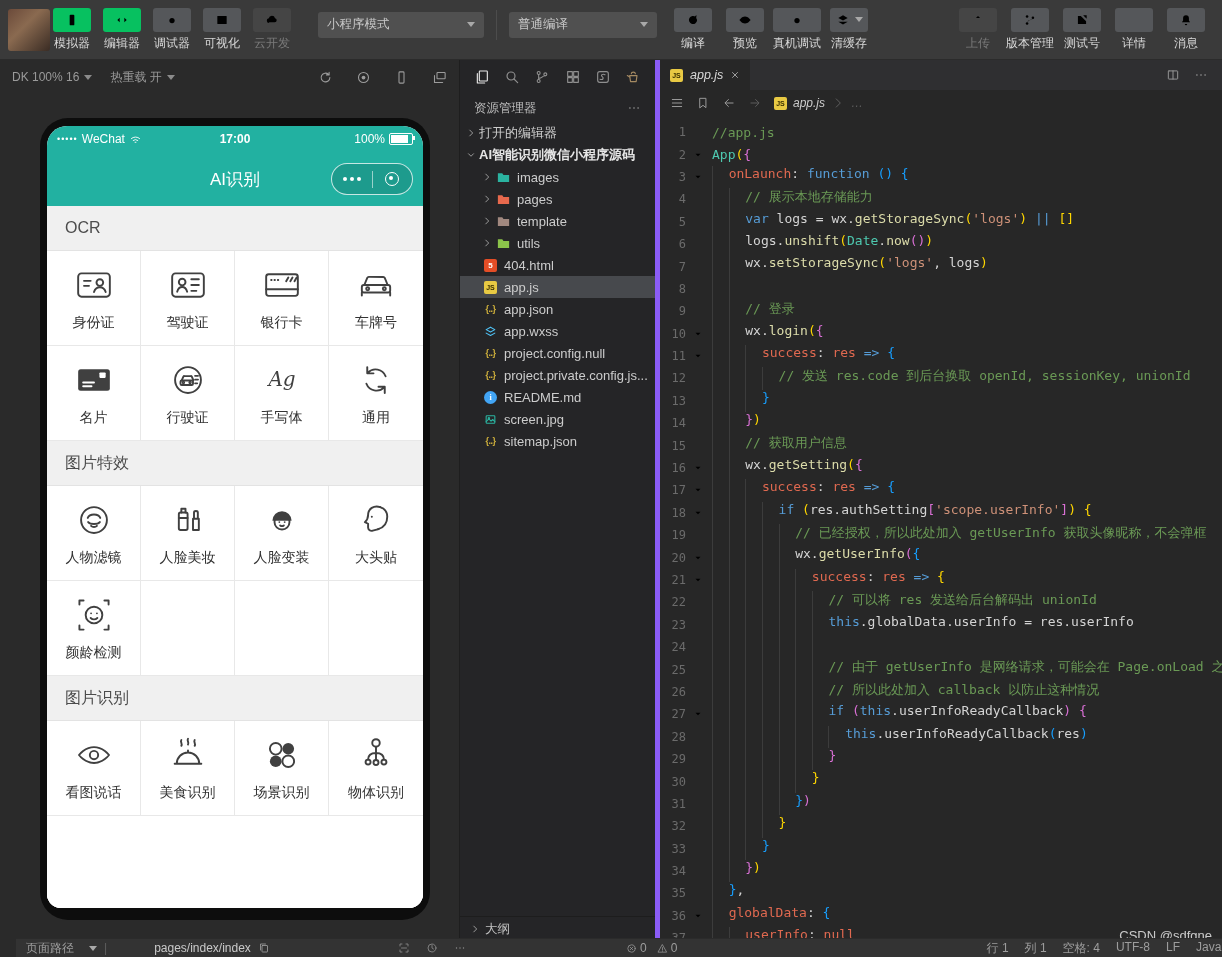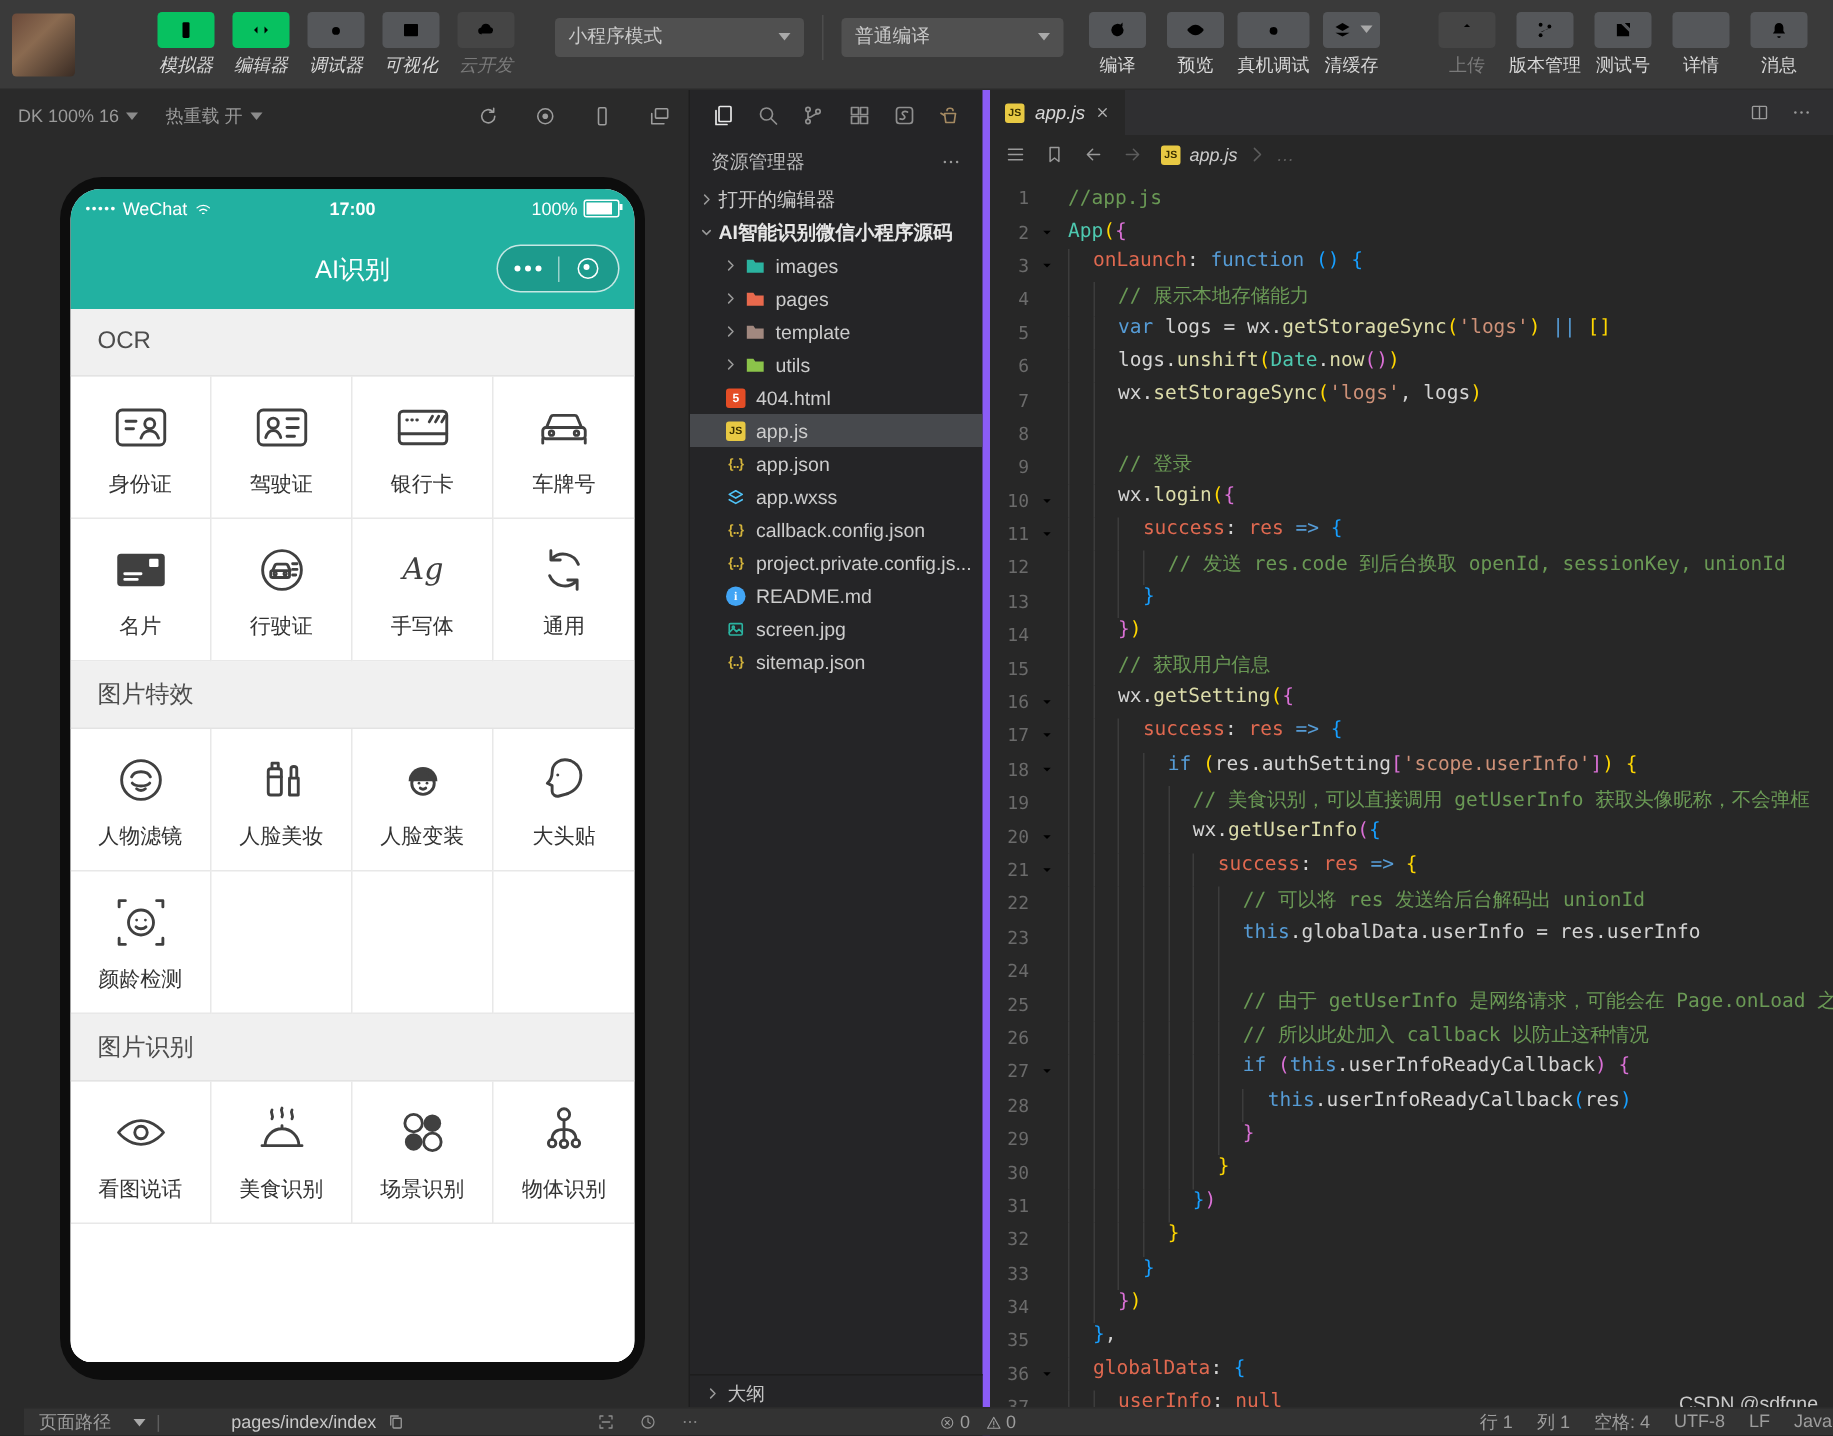--- a/index.html
+++ b/index.html
@@ -4,21 +4,21 @@
 <style>
   html,body{margin:0;padding:0;background:#222;}
   body{width:1222px;height:957px;overflow:hidden;font-family:"Liberation Sans",sans-serif;-webkit-font-smoothing:antialiased;}
   .app{position:relative;width:1222px;height:957px;background:#2a2a2a;overflow:hidden;}
   .icon{display:inline-flex;align-items:center;justify-content:center;}
   .icon svg{stroke:currentColor;fill:none;stroke-width:2;stroke-linecap:round;stroke-linejoin:round;display:block;}
 
   
   .topbar{position:absolute;left:0;top:0;width:1222px;height:60px;background:#3a3a3a;display:flex;align-items:center;border-bottom:1px solid #2b2b2b;box-sizing:border-box;}
   .avatar{width:42px;height:42px;margin:0 0 0 8px;border-radius:3px;background:linear-gradient(135deg,#6b4a3a 0%,#8a6a50 40%,#3a2c24 100%);flex:none;}
-  .tb-left{display:flex;margin-left:52px;gap:6px;font-style:italic;}
+  .tb-left{display:flex;gap:6px;}
   .tb-btn{width:44px;display:flex;flex-direction:column;align-items:center;gap:3px;cursor:pointer;}
   .tb-btn .box{width:38px;height:24px;border-radius:3px;display:flex;align-items:center;justify-content:center;color:#fff;}
   .tb-btn .box svg{width:14px;height:14px;}
   .tb-btn.green .box{background:#07c160;}
   .tb-btn.gray .box{background:#55575a;color:#cfcfcf;}
   .tb-btn.disabled .box{background:#454545;color:#6d6d6d;}
   .tb-btn .lbl{font-size:12px;color:#d8d8d8;white-space:nowrap;}
   .tb-btn.disabled .lbl{color:#7a7a7a;}
   .tb-select{height:26px;background:#505050;border-radius:3px;display:flex;align-items:center;padding:0 9px;color:#c9c9c9;font-size:12.5px;margin-left:22px;justify-content:space-between;cursor:pointer;}
   .caret{width:0;height:0;border-left:4px solid transparent;border-right:4px solid transparent;border-top:5px solid #a9a9a9;margin-left:8px;flex:none;}
@@ -692,21 +692,21 @@
                   <path d="M4 15l8 4.5 8-4.5"></path>
                 </svg>
               </span>
             </span>
             <span>app.wxss</span>
           </div>
           <div class="trow" style="padding-left:22px">
             <span class="ficon">
               <span style="color:#d4b43c;font-size:9px;font-weight:bold;letter-spacing:-.5px;">{..}</span>
             </span>
-            <span>callback.config.json</span>
+            <span>project.config.null</span>
           </div>
           <div class="trow" style="padding-left:22px">
             <span class="ficon">
               <span style="color:#d4b43c;font-size:9px;font-weight:bold;letter-spacing:-.5px;">{..}</span>
             </span>
             <span>project.private.config.js...</span>
           </div>
           <div class="trow" style="padding-left:22px">
             <span class="ficon">
               <span class="badge" style="width:13px;height:13px;background:#42a5f5;color:#fff;border-radius:50%;font-size:8px;font-family:'Liberation Serif',serif;">i</span>
@@ -827,21 +827,21 @@
           <div class="code-line"><span class="gutter"><span class="lnum">15</span><span class="fold"></span></span><span class="ctext"><span class="guide"></span><span class="guide"></span><span class="tk-c">// 获取用户信息</span></span></div>
           <div class="code-line"><span class="gutter"><span class="lnum">16</span><span class="fold"><svg viewBox="0 0 24 24" width="10" height="10">
                   <path d="M6 9l6 6 6-6"></path>
                 </svg></span></span><span class="ctext"><span class="guide"></span><span class="guide"></span><span class="tk-w">wx.</span><span class="tk-y">getSetting</span><span class="tk-g">(</span><span class="tk-m">{</span></span></div>
           <div class="code-line"><span class="gutter"><span class="lnum">17</span><span class="fold"><svg viewBox="0 0 24 24" width="10" height="10">
                   <path d="M6 9l6 6 6-6"></path>
                 </svg></span></span><span class="ctext"><span class="guide"></span><span class="guide"></span><span class="guide"></span><span class="tk-p">success</span><span class="tk-w">: </span><span class="tk-p">res</span><span class="tk-w"> </span><span class="tk-o">=&gt;</span><span class="tk-w"> </span><span class="tk-b">{</span></span></div>
           <div class="code-line"><span class="gutter"><span class="lnum">18</span><span class="fold"><svg viewBox="0 0 24 24" width="10" height="10">
                   <path d="M6 9l6 6 6-6"></path>
                 </svg></span></span><span class="ctext"><span class="guide"></span><span class="guide"></span><span class="guide"></span><span class="guide"></span><span class="tk-k">if</span><span class="tk-w"> </span><span class="tk-g">(</span><span class="tk-w">res.authSetting</span><span class="tk-m">[</span><span class="tk-s">'scope.userInfo'</span><span class="tk-m">]</span><span class="tk-g">)</span><span class="tk-w"> </span><span class="tk-g">{</span></span></div>
-          <div class="code-line"><span class="gutter"><span class="lnum">19</span><span class="fold"></span></span><span class="ctext"><span class="guide"></span><span class="guide"></span><span class="guide"></span><span class="guide"></span><span class="guide"></span><span class="tk-c">// 美食识别，可以直接调用 getUserInfo 获取头像昵称，不会弹框</span></span></div>
+          <div class="code-line"><span class="gutter"><span class="lnum">19</span><span class="fold"></span></span><span class="ctext"><span class="guide"></span><span class="guide"></span><span class="guide"></span><span class="guide"></span><span class="guide"></span><span class="tk-c">// 已经授权，所以此处加入 getUserInfo 获取头像昵称，不会弹框</span></span></div>
           <div class="code-line"><span class="gutter"><span class="lnum">20</span><span class="fold"><svg viewBox="0 0 24 24" width="10" height="10">
                   <path d="M6 9l6 6 6-6"></path>
                 </svg></span></span><span class="ctext"><span class="guide"></span><span class="guide"></span><span class="guide"></span><span class="guide"></span><span class="guide"></span><span class="tk-w">wx.</span><span class="tk-y">getUserInfo</span><span class="tk-m">(</span><span class="tk-b">{</span></span></div>
           <div class="code-line"><span class="gutter"><span class="lnum">21</span><span class="fold"><svg viewBox="0 0 24 24" width="10" height="10">
                   <path d="M6 9l6 6 6-6"></path>
                 </svg></span></span><span class="ctext"><span class="guide"></span><span class="guide"></span><span class="guide"></span><span class="guide"></span><span class="guide"></span><span class="guide"></span><span class="tk-p">success</span><span class="tk-w">: </span><span class="tk-p">res</span><span class="tk-w"> </span><span class="tk-o">=&gt;</span><span class="tk-w"> </span><span class="tk-g">{</span></span></div>
           <div class="code-line"><span class="gutter"><span class="lnum">22</span><span class="fold"></span></span><span class="ctext"><span class="guide"></span><span class="guide"></span><span class="guide"></span><span class="guide"></span><span class="guide"></span><span class="guide"></span><span class="guide"></span><span class="tk-c">// 可以将 res 发送给后台解码出 unionId</span></span></div>
           <div class="code-line"><span class="gutter"><span class="lnum">23</span><span class="fold"></span></span><span class="ctext"><span class="guide"></span><span class="guide"></span><span class="guide"></span><span class="guide"></span><span class="guide"></span><span class="guide"></span><span class="guide"></span><span class="tk-k">this</span><span class="tk-w">.globalData.userInfo = res.userInfo</span></span></div>
           <div class="code-line"><span class="gutter"><span class="lnum">24</span><span class="fold"></span></span><span class="ctext"><span class="guide"></span><span class="guide"></span><span class="guide"></span><span class="guide"></span><span class="guide"></span><span class="guide"></span><span class="guide"></span></span></div>
           <div class="code-line"><span class="gutter"><span class="lnum">25</span><span class="fold"></span></span><span class="ctext"><span class="guide"></span><span class="guide"></span><span class="guide"></span><span class="guide"></span><span class="guide"></span><span class="guide"></span><span class="guide"></span><span class="tk-c">// 由于 getUserInfo 是网络请求，可能会在 Page.onLoad 之后才返回</span></span></div>

